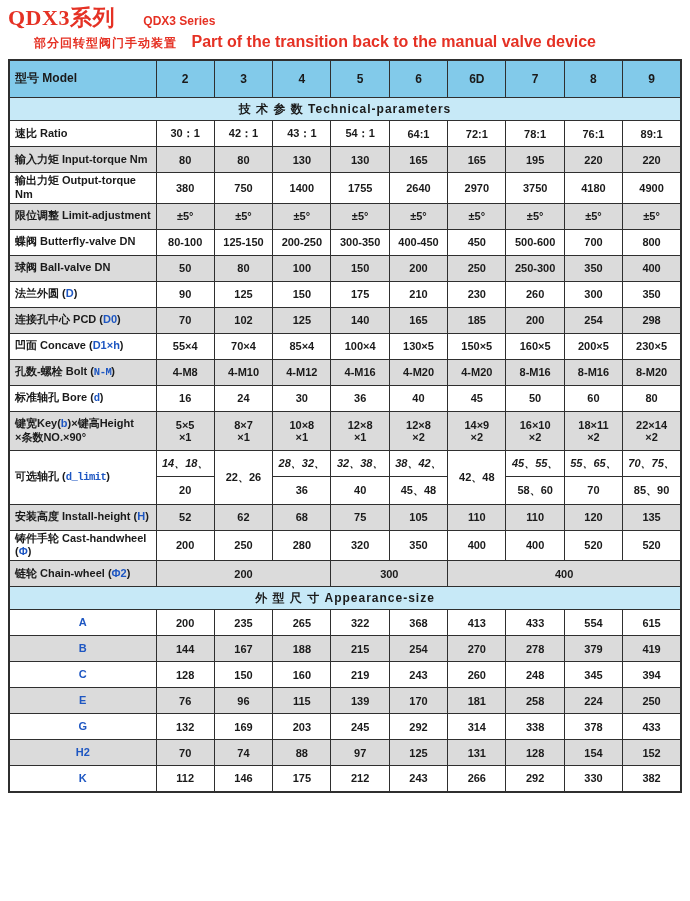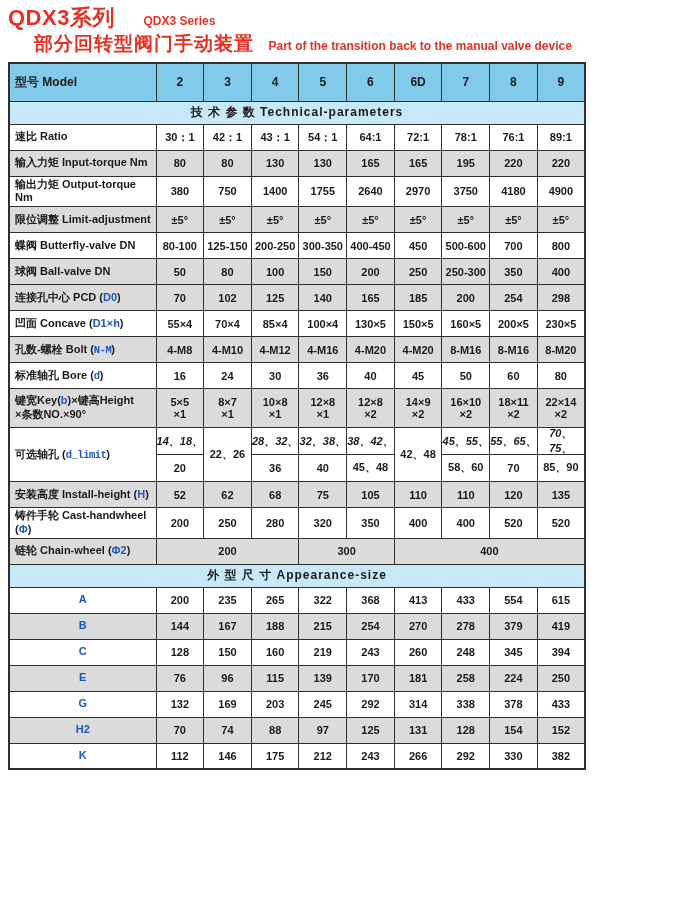--- a/index.html
+++ b/index.html
@@ -4,26 +4,26 @@
 <style>
   :root{
     --red:#e53124; --blue:#1d56c2; --hblue:#82caea; --bblue:#c7e9f7;
     --gray:#dbdbdb; --border:#2f2f2f; --ink:#1a1a1a;
   }
   *{box-sizing:border-box;}
   html,body{margin:0;padding:0;background:#ffffff;}
   body{width:690px;height:901px;font-family:"Liberation Sans","DejaVu Sans",sans-serif;overflow:hidden;}
   .titles{padding:5px 0 2px 8px;color:var(--red);font-weight:bold;line-height:1.15;}
   .t-row1{white-space:nowrap;}
-  .t1{font-size:22px;letter-spacing:0.5px;}
+  .t1{font-size:22px;letter-spacing:0.5px;font-family:Liberation Serif, serif;}
   .t1en{font-size:12px;margin-left:24px;}
   .t-row2{white-space:nowrap;margin-top:3px;margin-left:26px;}
-  .t2{font-size:19px;letter-spacing:1px;}
-  .t2en{font-size:12px;margin-left:10px;}
-  table{border-collapse:collapse;margin:5px 0 12px 8px;width:578px;table-layout:fixed;border:2px solid var(--border);}
+  .t2{font-size:12px;letter-spacing:1px;}
+  .t2en{font-size:16px;margin-left:10px;}
+  table{border-collapse:collapse;margin:5px 0 12px 8px;width:674px;table-layout:fixed;border:2px solid var(--border);}
   td{border:1px solid var(--border);text-align:center;vertical-align:middle;
      font-size:11px;font-weight:bold;color:var(--ink);padding:1px 2px;white-space:pre-line;overflow:hidden;}
   tr.header td{background:var(--hblue);height:38px;font-size:12px;}
   tr.band td{background:var(--bblue);height:23px;font-size:12px;letter-spacing:1px;}
   tr.data td{height:26px;}
   tr.tall td{height:39px;}
   tr.shade td{background:var(--gray);}
   td.label{text-align:left;padding-left:5px;line-height:1.25;}
   td.label.center{text-align:center;padding-left:2px;}
   .accent{color:var(--blue);}
@@ -141,20 +141,32 @@
         <td>50</td>
         <td>80</td>
         <td>100</td>
         <td>150</td>
         <td>200</td>
         <td>250</td>
         <td>250-300</td>
         <td>350</td>
         <td>400</td>
       </tr>
+      <tr class="data">
+        <td class="label"><span>法兰外圆 (</span><span class="accent">D</span><span>)</span></td>
+        <td>90</td>
+        <td>125</td>
+        <td>150</td>
+        <td>175</td>
+        <td>210</td>
+        <td>230</td>
+        <td>260</td>
+        <td>300</td>
+        <td>350</td>
+      </tr>
       <tr class="data shade">
         <td class="label"><span>连接孔中心 PCD (</span><span class="accent">D0</span><span>)</span></td>
         <td>70</td>
         <td>102</td>
         <td>125</td>
         <td>140</td>
         <td>165</td>
         <td>185</td>
         <td>200</td>
         <td>254</td>

